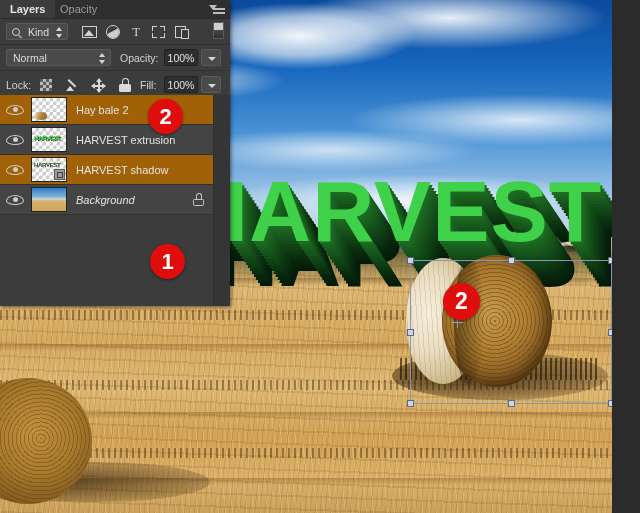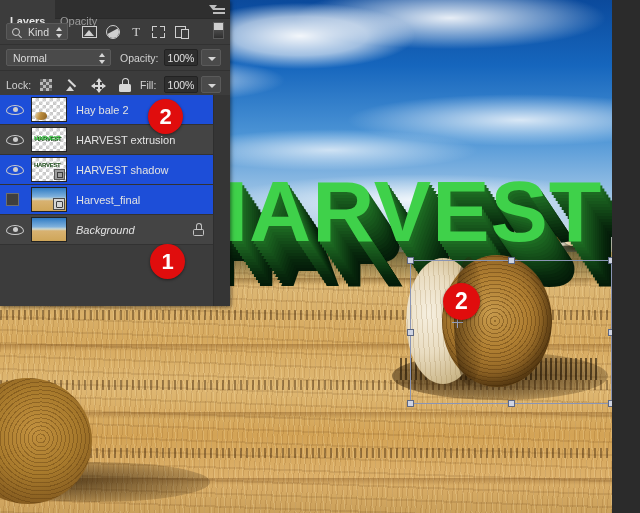--- a/index.html
+++ b/index.html
@@ -87,21 +87,21 @@
   .tref:after{left:0;top:5px;width:11px;height:1px;}
 
   .rightgutter{position:absolute;left:612px;top:0;width:28px;height:513px;background:#2b2b2b;}
 
   
   .panel{position:absolute;left:0;top:0;width:230px;height:306px;
          background:#3c3c3c;box-shadow:1px 1px 4px rgba(0,0,0,.55);
          font-size:11px;color:#c8c8c8;}
   .tabbar{position:relative;height:18px;background:#2f2f2f;
           border-bottom:1px solid #2a2a2a;}
-  .tab{position:absolute;top:0;height:18px;line-height:18px;padding:12px 10px;
+  .tab{position:absolute;top:0;height:18px;line-height:18px;padding:0 10px;
        font-size:11px;color:#aaa;cursor:default;}
   .tab.active{background:#3c3c3c;color:#e6e6e6;font-weight:bold;}
   .tab.inactive{color:#9a9a9a;}
   .pmenu{position:absolute;right:5px;top:4px;width:16px;height:11px;cursor:pointer;}
   .pmenu i{position:absolute;right:0;height:1.6px;background:#bdbdbd;display:block;}
   .pmenu i:nth-child(1){top:0;width:12px;}
   .pmenu i:nth-child(2){top:4px;width:12px;}
   .pmenu i:nth-child(3){top:8px;width:12px;}
   .pmenu .tri{position:absolute;left:0;top:1px;width:0;height:0;
        border-left:4px solid transparent;border-right:4px solid transparent;border-top:5px solid #bdbdbd;}
@@ -174,21 +174,21 @@
   .lk-move i.a4{top:3.5px;right:-1px;border-left:4px solid #d8d8d8;border-right:0;}
   .lk-all{position:absolute;left:5px;top:2px;width:12px;height:14px;}
   .lk-all .body{position:absolute;left:0;bottom:0;width:12px;height:8px;background:#d8d8d8;border-radius:1.5px;}
   .lk-all .shackle{position:absolute;left:2.5px;top:0;width:7px;height:7px;
        border:1.8px solid #d8d8d8;border-bottom:0;border-radius:4px 4px 0 0;box-sizing:border-box;}
 
   
   .layerlist{position:absolute;left:0;top:95px;width:230px;height:211px;background:#3c3c3c;overflow:hidden;}
   .lrow{position:relative;height:29px;border-bottom:1px solid #323232;background:#444;cursor:pointer;}
   .lrow.selected{background:#5c6371;}
-  .lrow.alt{background:#1d4ed8;}
+  .lrow.alt{background:#a16207;}
   .eye{position:absolute;left:6px;top:8px;width:18px;height:13px;cursor:pointer;}
   .eye .out{position:absolute;left:0;top:1.5px;width:18px;height:10px;
        border:1.4px solid #cdcdcd;border-radius:50%/60% 60% 40% 40%;box-sizing:border-box;}
   .eye .pup{position:absolute;left:6.5px;top:4px;width:5px;height:5px;border-radius:50%;background:#cdcdcd;}
   .eyeoff{position:absolute;left:6px;top:8px;width:13px;height:13px;
        border:1.3px solid #6e6e6e;box-sizing:border-box;background:#3f3f3f;cursor:pointer;}
   .thumb{position:absolute;left:31px;top:2px;width:36px;height:25px;
        border:1px solid #222;box-sizing:border-box;overflow:hidden;
        background:
          linear-gradient(45deg,#c9c9c9 25%,transparent 25%,transparent 75%,#c9c9c9 75%) 0 0/7px 7px,
@@ -387,27 +387,20 @@
             <div class="pup"></div>
           </div>
         <div class="thumb">
           <div class="minitext" style="color:#1d4d1a;text-shadow:none;top:4px;">HARVEST</div>
           <div class="fxbadge"></div>
         </div>
         <div class="lname">HARVEST shadow</div>
       </div>
 
 
-      <div class="lrow alt">
-        <div class="eyeoff"></div>
-        <div class="thumb photo">
-          <div class="smartbadge"></div>
-        </div>
-        <div class="lname">Harvest_final</div>
-      </div>
 
       <div class="lrow">
         <div class="eye">
             <div class="out"></div>
             <div class="pup"></div>
           </div>
         <div class="thumb photo"></div>
         <div class="lname italic">Background</div>
         <div class="locksmall">
             <div class="shackle"></div>

